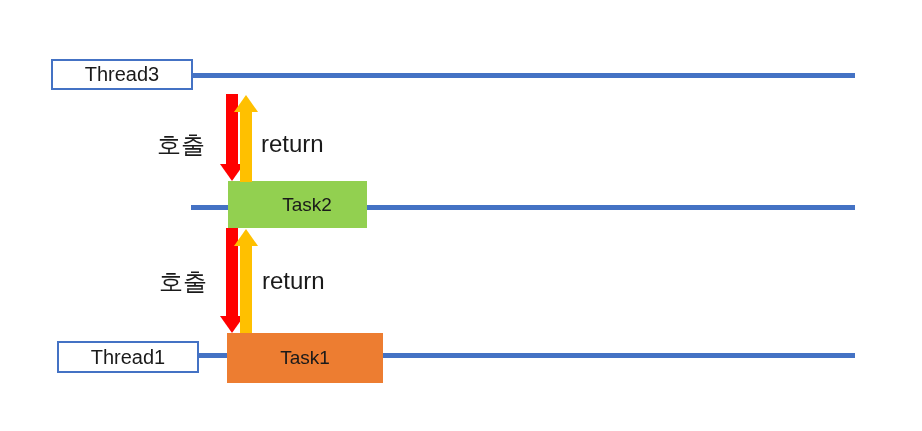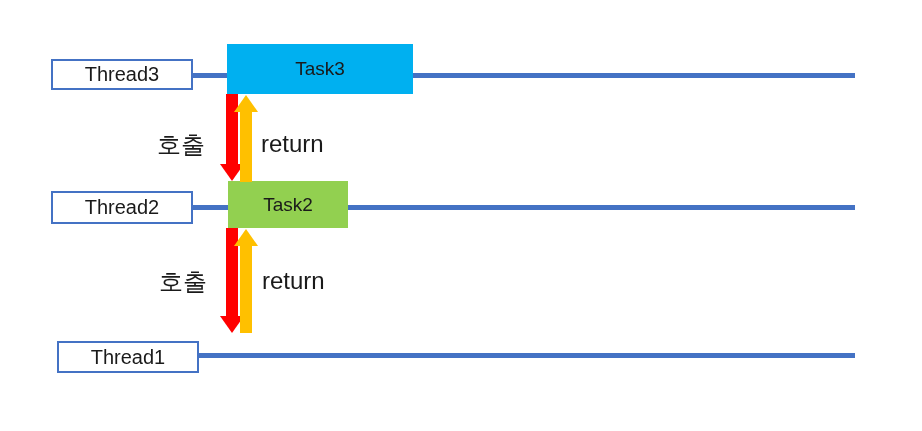--- a/index.html
+++ b/index.html
@@ -50,21 +50,21 @@
     font-size: 19px;
     z-index: 3;
   }
   #thread3-box { top: 59px; height: 27px; }
   #thread2-box { top: 191px; height: 29px; }
   #thread1-box { top: 341px; height: 28px; margin-left: 6px; }
   #timeline3 { top: 73px; }
   #timeline2 { top: 205px; }
   #timeline1 { top: 353px; }
   #task3-box { left: 227px; top: 44px;  width: 186px; height: 50px; background: var(--task3-fill); }
-  #task2-box { left: 228px; top: 181px; width: 120px; height: 47px; background: var(--task2-fill); }
+  #task2-box { left: 228px; top: 181px; width: 120px; height: 47px; background: var(--task2-fill); padding-left: 19px; }
   #task1-box { left: 227px; top: 333px; width: 156px; height: 50px; background: var(--task1-fill); }
 
   .arrow-part { position: absolute; z-index: 4; }
   .red-body    { width: 12px; background: var(--arrow-red); left: 226px; }
   .yellow-body { width: 12px; background: var(--arrow-yellow); left: 240px; }
   .tri {
     width: 0; height: 0;
     border-left: 12px solid transparent;
     border-right: 12px solid transparent;
   }
@@ -96,44 +96,41 @@
 </style>
 </head>
 <body>
 
 <div class="canvas">
 
   <div class="thread-box" id="thread3-box">
     <span>Thread3</span>
   </div>
   <div class="timeline" id="timeline3"></div>
-  <div class="task-box" id="task3-box">
-    <span>Task3</span>
-  </div>
 
   <div class="arrow-part red-body" id="red-body-upper"></div>
   <div class="arrow-part tri tri-down" id="red-head-upper"></div>
   <div class="arrow-part tri tri-up" id="yellow-head-upper"></div>
   <div class="arrow-part yellow-body" id="yellow-body-upper"></div>
   <div class="flow-label" id="call-label-upper">호출</div>
   <div class="flow-label" id="return-label-upper">return</div>
 
-  <div class="thread-box" id="thread2-box">
-    <span>Thread2</span>
-  </div>
   <div class="timeline" id="timeline2"></div>
   <div class="task-box" id="task2-box">
     <span>Task2</span>
   </div>
 
   <div class="arrow-part red-body" id="red-body-lower"></div>
   <div class="arrow-part tri tri-down" id="red-head-lower"></div>
   <div class="arrow-part tri tri-up" id="yellow-head-lower"></div>
   <div class="arrow-part yellow-body" id="yellow-body-lower"></div>
   <div class="flow-label" id="call-label-lower">호출</div>
   <div class="flow-label" id="return-label-lower">return</div>
 
   <div class="thread-box" id="thread1-box">
     <span>Thread1</span>
   </div>
   <div class="timeline" id="timeline1"></div>
+  <div class="task-box" id="task1-box">
+    <span>Task1</span>
+  </div>
 
 </div>
 
 </body></html>

